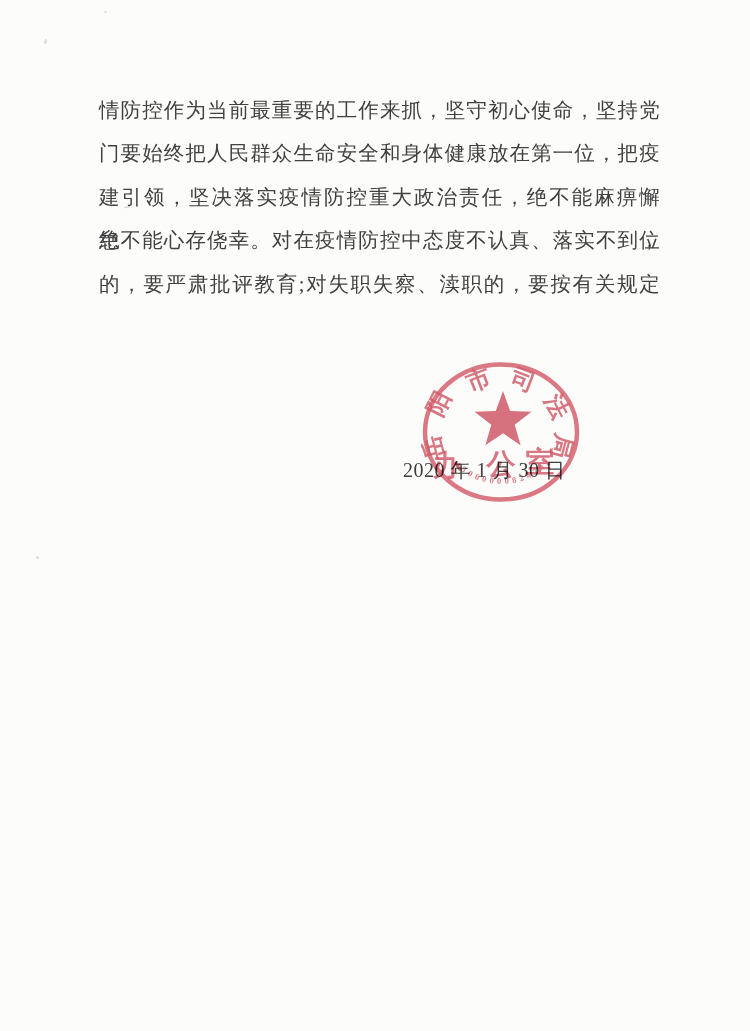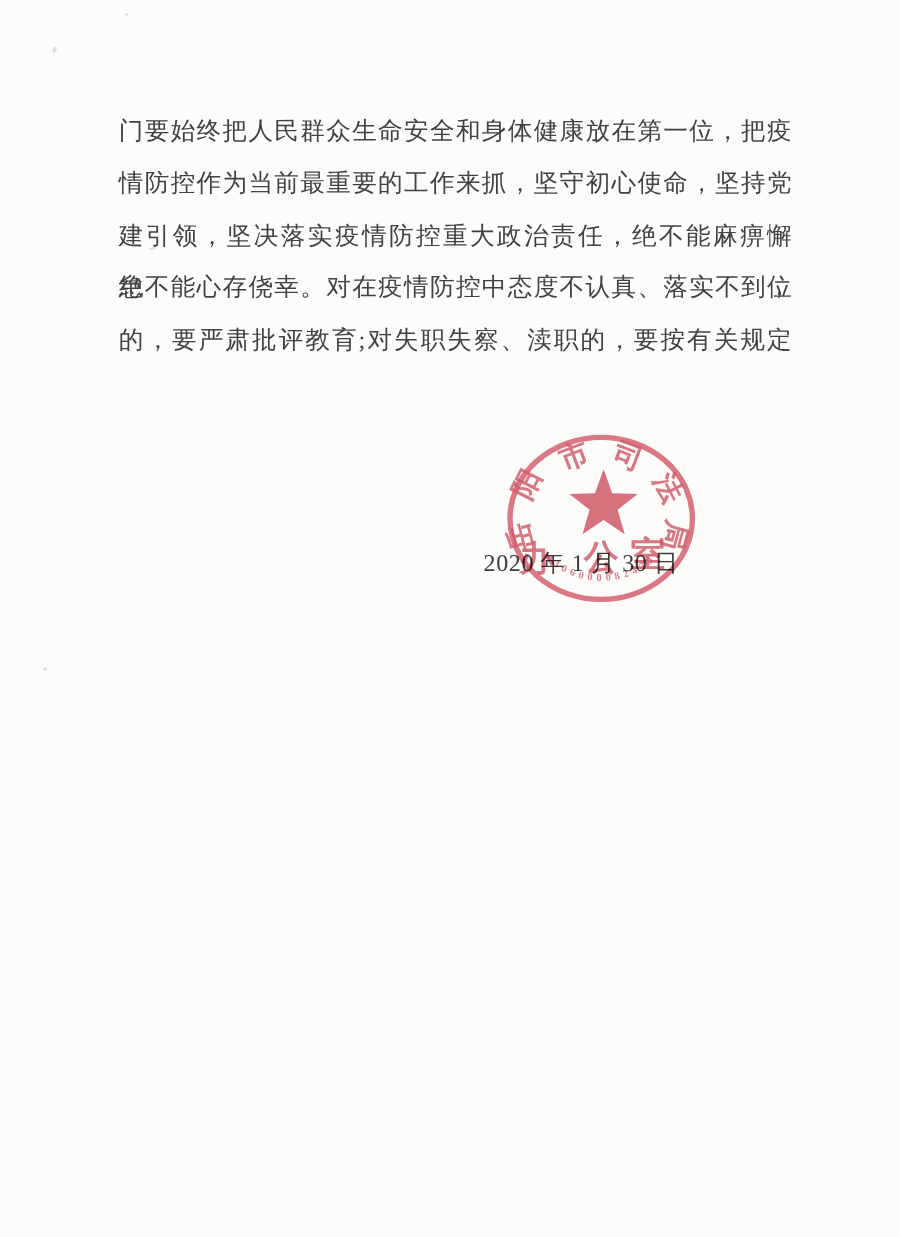--- a/index.html
+++ b/index.html
@@ -78,22 +78,22 @@
   .speck2 { left: 124px; top: 206px; width: 6px; height: 2px; transform: rotate(-12deg); }
   .speck3 { left: 36px;  top: 556px; width: 3px; height: 3px; }
   .speck4 { left: 104px; top: 11px;  width: 3px; height: 2px; }
 </style>
 </head>
 <body>
 
 <div class="page">
 
   <div class="body-text">
+    <div class="line j">情防控作为当前最重要的工作来抓，坚守初心使命，坚持党</div>
     <div class="line j">门要始终把人民群众生命安全和身体健康放在第一位，把疫</div>
-    <div class="line j">情防控作为当前最重要的工作来抓，坚守初心使命，坚持党</div>
     <div class="line j">建引领，坚决落实疫情防控重大政治责任，绝不能麻痹懈怠，</div>
     <div class="line j">绝不能心存侥幸。对在疫情防控中态度不认真、落实不到位</div>
     <div class="line j">的，要严肃批评教育;对失职失察、渎职的，要按有关规定</div>
   </div>
 
 
   <div class="date">2020 年 1 月 30 日</div>
 
   <div class="seal">
     <svg viewBox="0 0 160 143" width="160" height="143">

